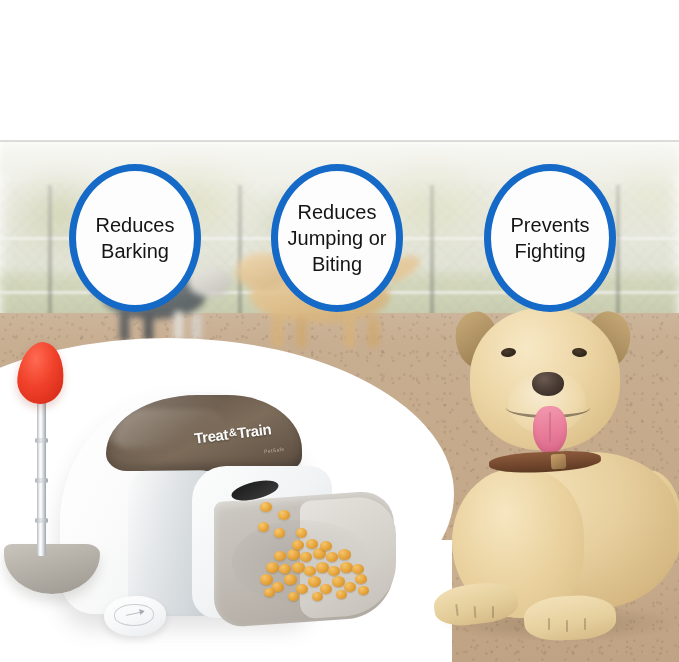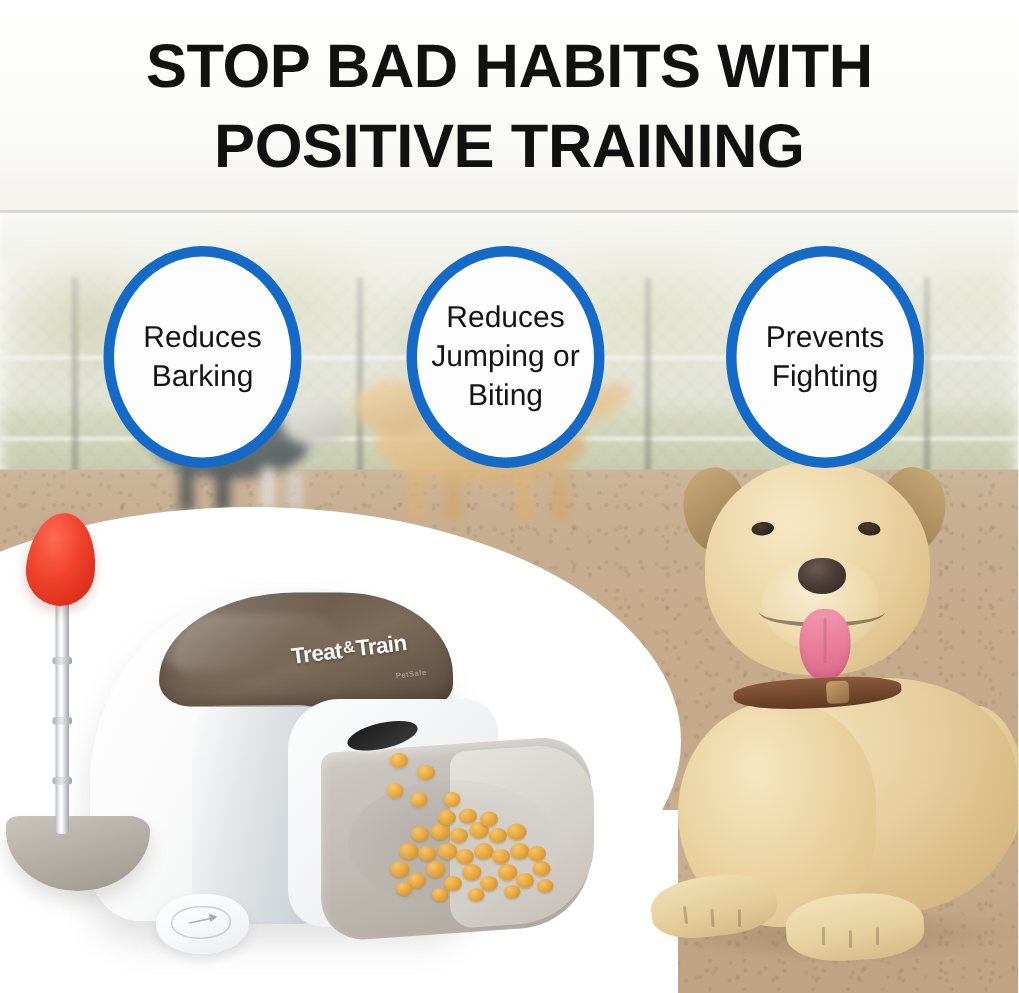--- a/index.html
+++ b/index.html
@@ -655,19 +655,15 @@
     <span class="badge-text">Reduces
 Jumping or
 Biting</span>
   </div>
 
   <div class="badge" style="left:484px; top:164px; width:132px; height:148px;">
     <span class="badge-text">Prevents
 Fighting</span>
   </div>
 
-  <div class="header">
-    <div class="header-line">STOP BAD HABITS WITH</div>
-    <div class="header-line">POSITIVE TRAINING</div>
-  </div>
   <div class="header-sep"></div>
 
 </div>
 
 </body></html>

